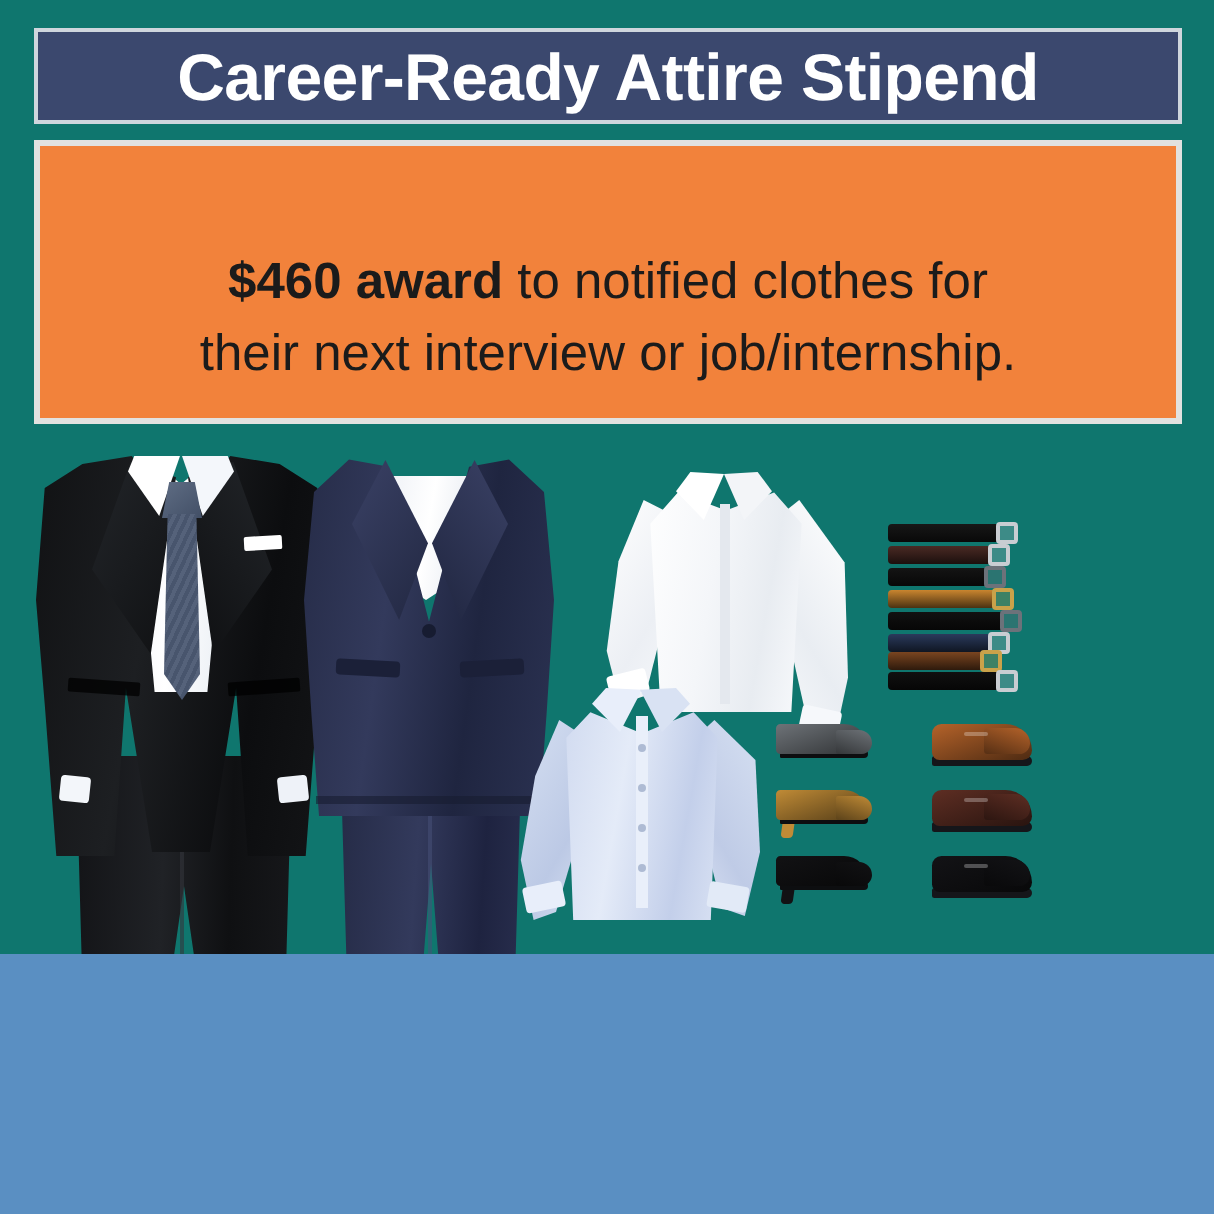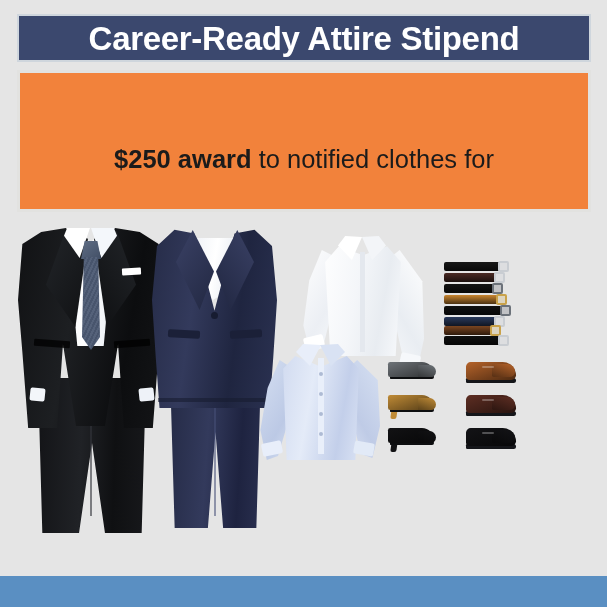--- a/index.html
+++ b/index.html
@@ -5,22 +5,22 @@
   html,body{margin:0;padding:0;}
   body{
     width:607px;height:607px;
     background:#5a8fc2;
     font-family:"Liberation Sans", sans-serif;
     overflow:hidden;
     position:relative;
   }
   #flyer{
     position:absolute;inset:0;
-    width:607px;height:576px;
-    background:#e5e5e5;
+    width:607px;height:477px;
+    background:#0f766e;
     overflow:hidden;
   }
 
   
   .title-bar{
     position:absolute;left:17px;top:14px;width:574px;height:48px;
     background:#3b486e;
     border:2px solid #cfd6dd;
     box-sizing:border-box;
     display:flex;align-items:center;justify-content:center;
@@ -376,18 +376,19 @@
       </div>
   </div>
 
   <div class="title-bar">
     <span class="title-text">Career-Ready Attire Stipend</span>
   </div>
 
   <div class="orange-box">
     <div class="orange-text">
       <br>
-      <b>$250 award</b><span> to notified clothes for</span><br>
+      <b>$460 award</b><span> to notified clothes for</span><br>
+      <span>their next interview or job/internship.</span>
     </div>
   </div>
 
 
 </div>
 
 </body></html>

